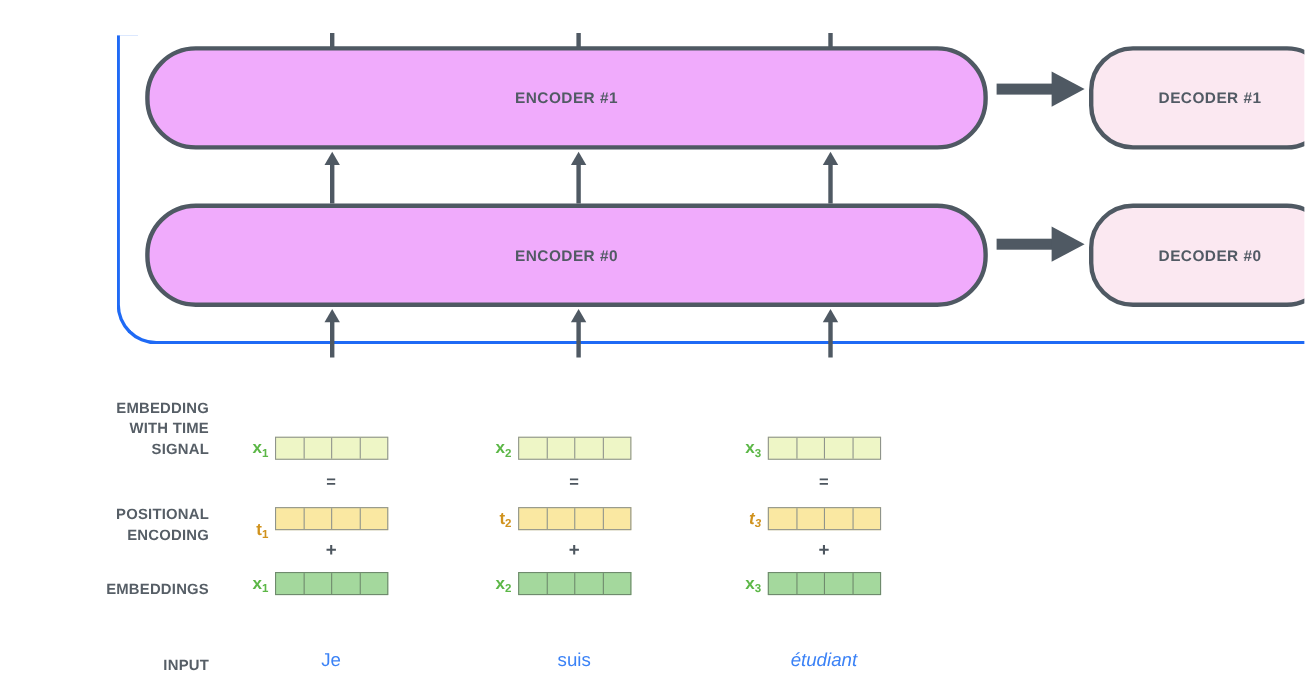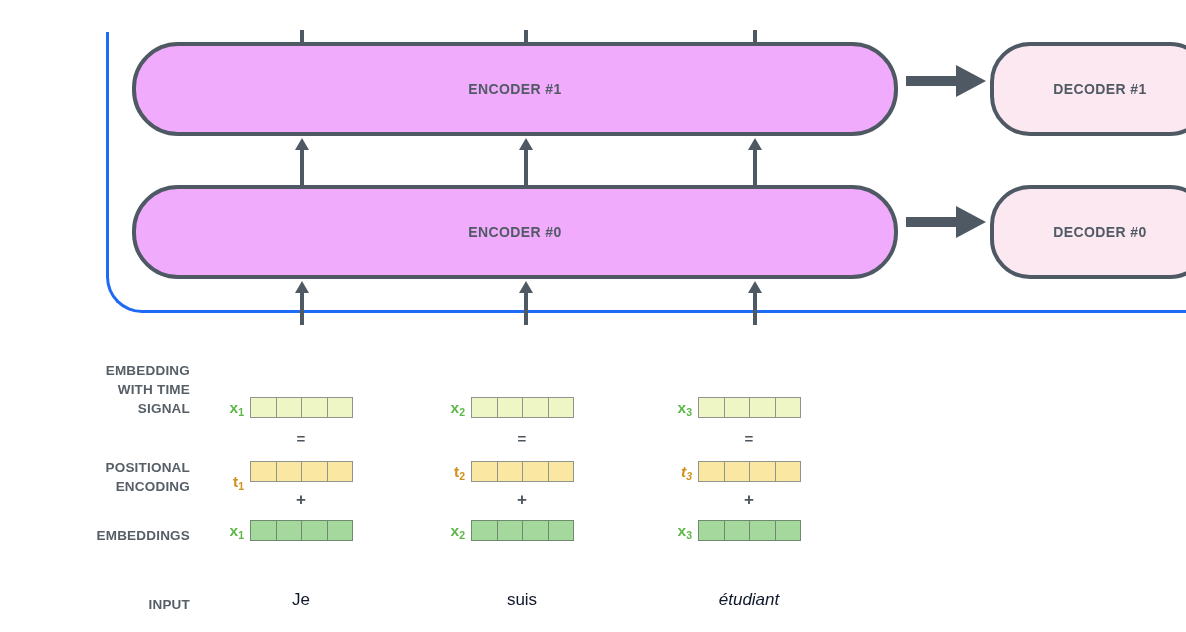--- a/index.html
+++ b/index.html
@@ -76,21 +76,21 @@
   .vec-emb{background:#a4d89d;border-color:#6f8a6d;}
   .vec-emb .cell{border-color:#6f8a6d;}
   
   .op{
     position:absolute;width:24px;text-align:center;
     font-size:15px;font-weight:700;color:#4d565f;
   }
   .op-plus{font-size:17px;}
   .input-word{
     position:absolute;width:140px;text-align:center;
-    font-size:17px;color:#0f172a;
+    font-size:17px;color:#3b82f6;
   }
 </style>
 </head>
 <body>
 
 <div class="canvas">
 
   <div class="boundary"></div>
 
   <div class="stub" style="left:300px;"></div>

